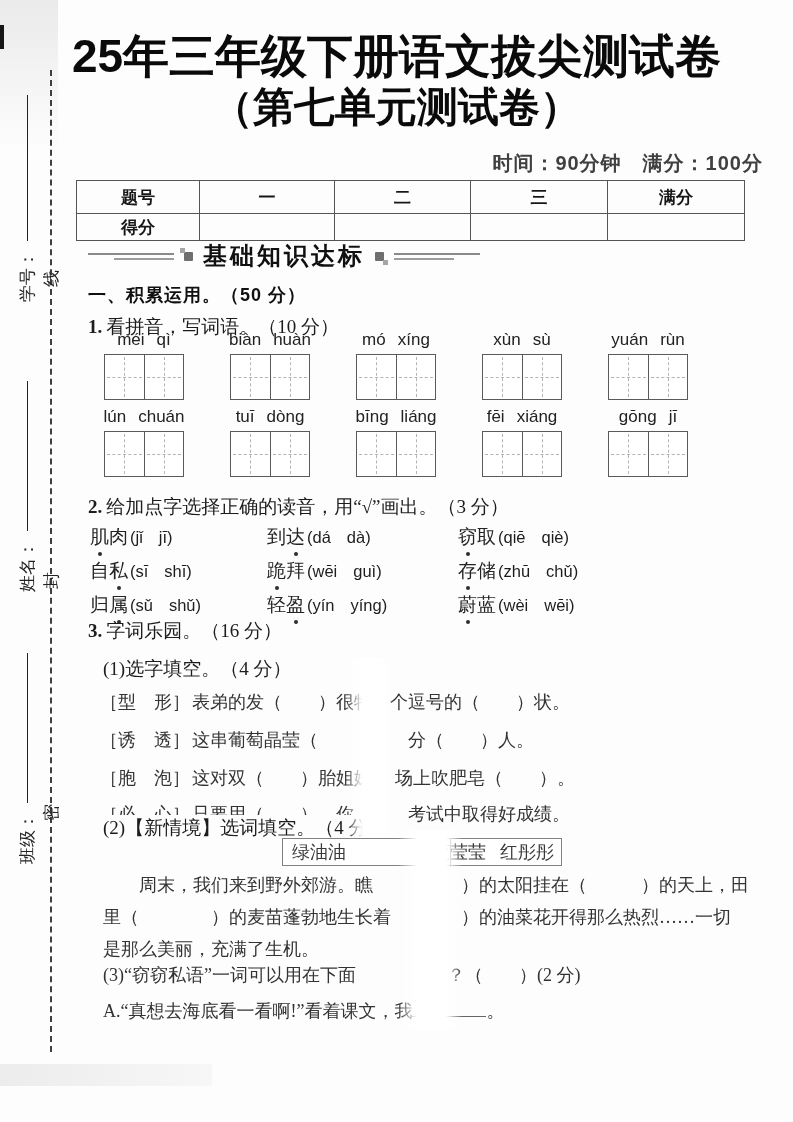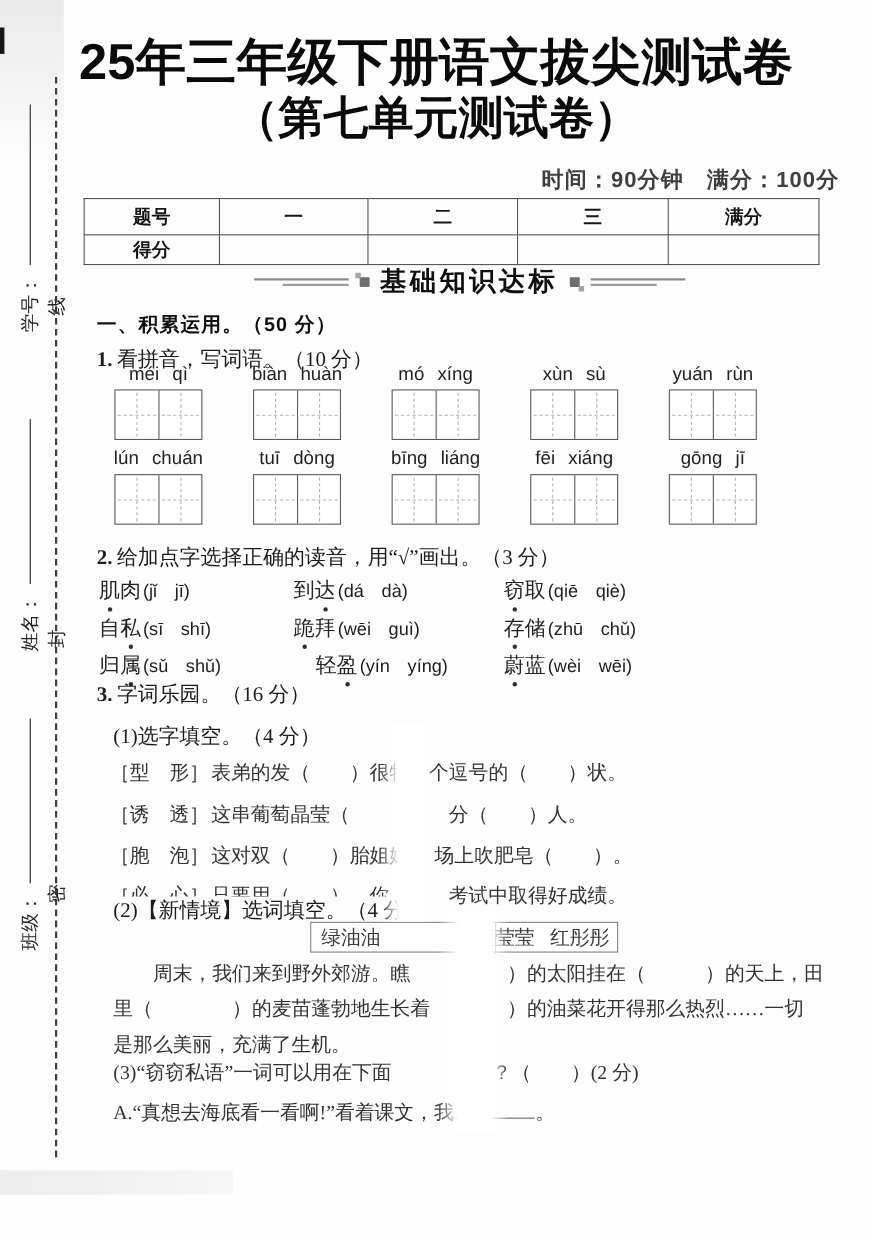--- a/index.html
+++ b/index.html
@@ -26,21 +26,21 @@
   .title1{left:0;right:0;top:26px;text-align:center;font-weight:900;font-size:46px;letter-spacing:0;color:#0a0a0a;margin:0;}
   .title2{left:0;right:0;top:80px;text-align:center;font-weight:900;font-size:41px;color:#0a0a0a;margin:0;}
   .info{right:30px;top:150px;font-weight:bold;font-size:20px;letter-spacing:1px;color:#404040;}
   
   .scoretbl{left:76px;top:180px;border-collapse:collapse;padding-left:35px;}
   .scoretbl td{border:1.4px solid #555;text-align:center;font-weight:bold;font-size:17px;
                font-family:"Liberation Sans","DejaVu Sans",sans-serif;color:#161616;}
   .scoretbl tr.r1 td{height:30px;}
   .scoretbl tr.r2 td{height:24px;}
   
-  .banner{left:88px;top:240px;width:677px;display:flex;align-items:center;justify-content:center;gap:10px;}
+  .banner{left:88px;top:240px;width:677px;display:flex;align-items:center;justify-content:flex-start;gap:10px;}
   .btitle{font-weight:bold;font-size:24px;letter-spacing:3px;color:#101010;
           font-family:"Liberation Sans","DejaVu Sans",sans-serif;}
   .dl{display:flex;flex-direction:column;gap:3px;}
   .dl.left{align-items:flex-end;} .dl.right{align-items:flex-start;}
   .dl i{display:block;height:2px;background:#8a8a8a;}
   .dl .l1{width:86px;} .dl .l2{width:60px;background:#9c9c9c;}
   .qsq{width:9px;height:9px;background:#6f6f6f;position:relative;border-radius:1px;}
   .qsq::before{content:"";position:absolute;width:5px;height:5px;background:#a5a5a5;left:-4px;top:-4px;}
   .qsq.flip::before{left:auto;right:-4px;top:auto;bottom:-4px;}
   
@@ -247,21 +247,21 @@
   <b>2.</b><span>给加点字选择正确的读音，用“√”画出。（3 分）</span>
 </div>
 
 <div class="abs q2item" style="left:90px;top:524px;"><span></span><span class="dc">肌</span><span>肉</span><span class="pin ppo">(</span><span class="pin">jǐ</span><span class="pin pin2">jī</span><span class="pin">)</span></div>
 <div class="abs q2item" style="left:267px;top:524px;"><span>到</span><span class="dc">达</span><span></span><span class="pin ppo">(</span><span class="pin">dá</span><span class="pin pin2">dà</span><span class="pin">)</span></div>
 <div class="abs q2item" style="left:458px;top:524px;"><span></span><span class="dc">窃</span><span>取</span><span class="pin ppo">(</span><span class="pin">qiē</span><span class="pin pin2">qiè</span><span class="pin">)</span></div>
 <div class="abs q2item" style="left:90px;top:558px;"><span>自</span><span class="dc">私</span><span></span><span class="pin ppo">(</span><span class="pin">sī</span><span class="pin pin2">shī</span><span class="pin">)</span></div>
 <div class="abs q2item" style="left:267px;top:558px;"><span></span><span class="dc">跪</span><span>拜</span><span class="pin ppo">(</span><span class="pin">wēi</span><span class="pin pin2">guì</span><span class="pin">)</span></div>
 <div class="abs q2item" style="left:458px;top:558px;"><span></span><span class="dc">存</span><span>储</span><span class="pin ppo">(</span><span class="pin">zhū</span><span class="pin pin2">chǔ</span><span class="pin">)</span></div>
 <div class="abs q2item" style="left:90px;top:592px;"><span>归</span><span class="dc">属</span><span></span><span class="pin ppo">(</span><span class="pin">sǔ</span><span class="pin pin2">shǔ</span><span class="pin">)</span></div>
-<div class="abs q2item" style="left:267px;top:592px;margin-left:20px;"><span>轻</span><span class="dc">盈</span><span></span><span class="pin ppo">(</span><span class="pin">yín</span><span class="pin pin2">yíng</span><span class="pin">)</span></div>
+<div class="abs q2item" style="left:267px;top:592px;"><span>轻</span><span class="dc">盈</span><span></span><span class="pin ppo">(</span><span class="pin">yín</span><span class="pin pin2">yíng</span><span class="pin">)</span></div>
 <div class="abs q2item" style="left:458px;top:592px;"><span></span><span class="dc">蔚</span><span>蓝</span><span class="pin ppo">(</span><span class="pin">wèi</span><span class="pin pin2">wēi</span><span class="pin">)</span></div>
 
 <div class="abs qlabel" style="left:88px;top:618px;">
   <b>3.</b><span>字词乐园。（16 分）</span>
 </div>
 <div class="abs qlabel" style="left:103px;top:656px;">(1)选字填空。（4 分）</div>
 
 <div class="abs fline" style="left:100px;top:690px;"><span class="opts">［型　形］</span><span>表弟的发（　　）很特</span></div>
 <div class="abs fline" style="left:390px;top:690px;">个逗号的（　　）状。</div>
 <div class="abs fline" style="left:100px;top:728px;"><span class="opts">［诱　透］</span><span>这串葡萄晶莹（　　</span></div>

